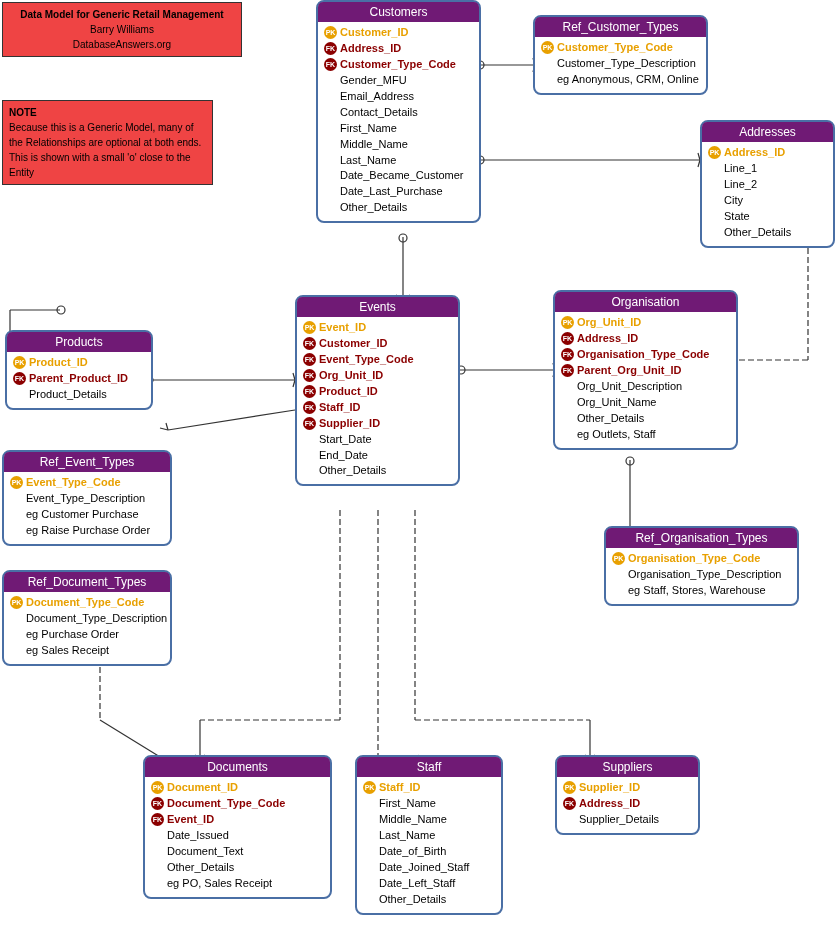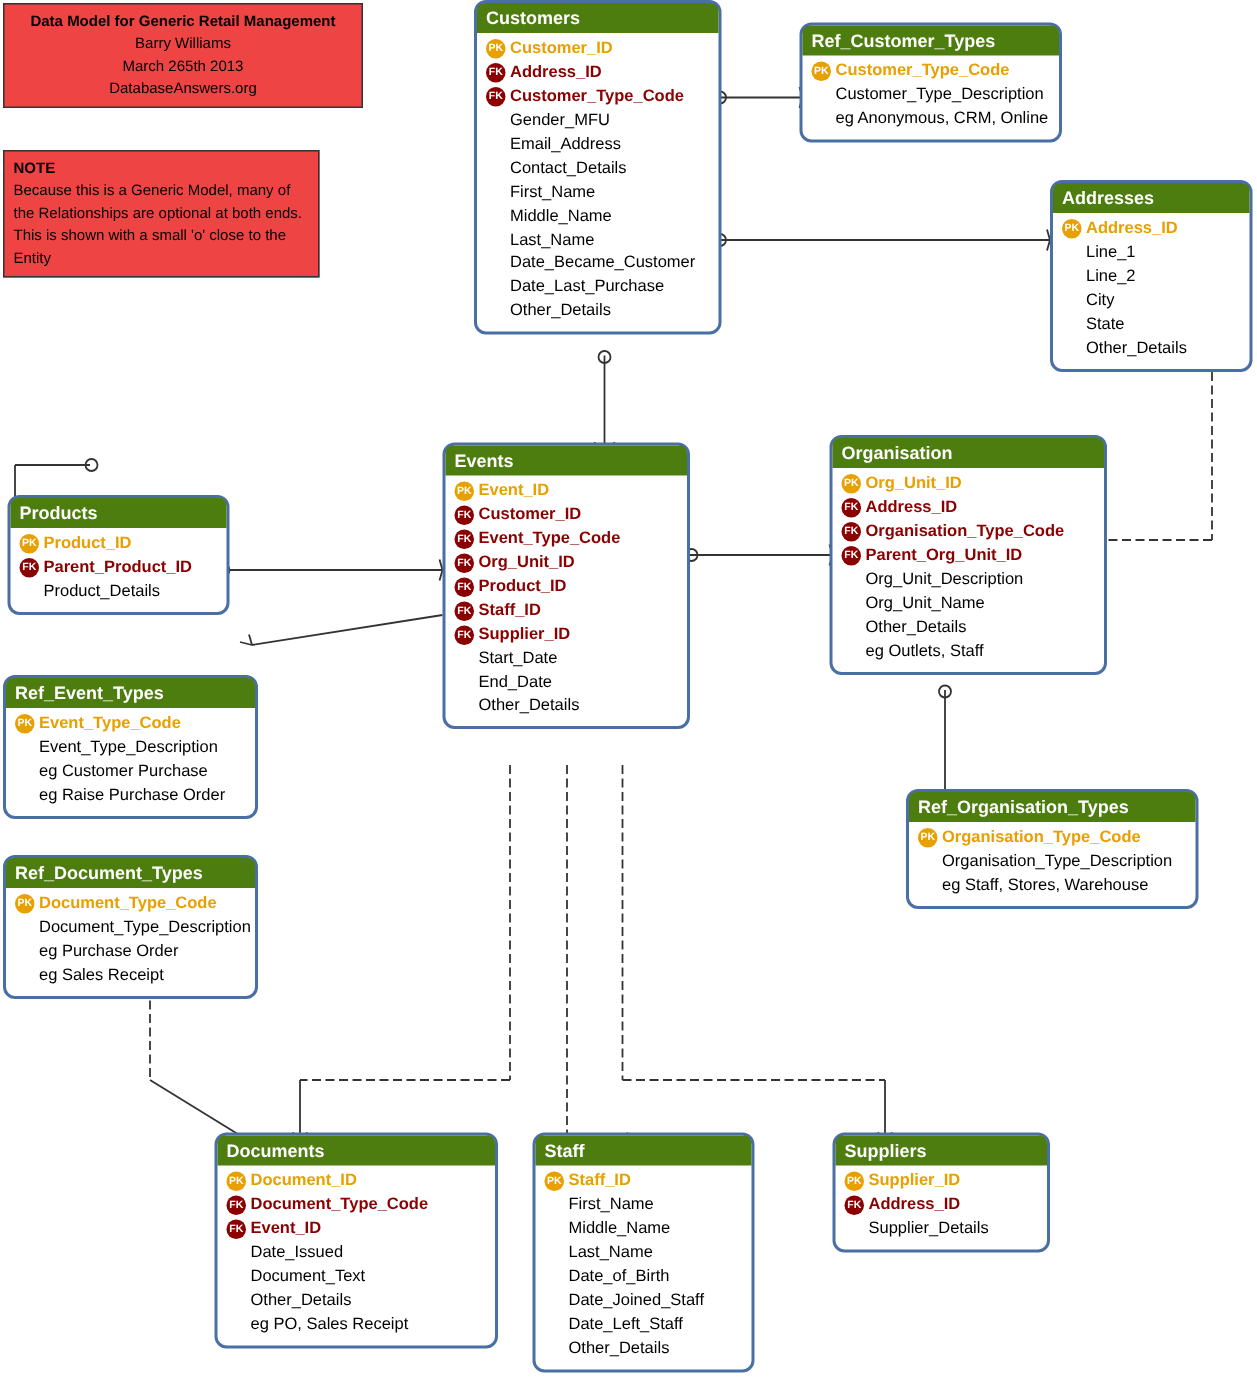--- a/index.html
+++ b/index.html
@@ -19,23 +19,24 @@
       background: #fff;
     }
     .entity-box {
       position: absolute;
       background: #fff;
       border: 2px solid #4a6fa5;
       border-radius: 8px;
       min-width: 120px;
     }
     .entity-title {
-      background: #4d7c0f;
+      background: #701a75;
       color: #fff;
-      font-weight: bold;
+      text-align: center;
+      font-weight: normal;
       font-size: 12px;
       padding: 3px 6px;
       border-radius: 5px 5px 0 0;
     }
     .entity-body {
       padding: 3px 6px 5px 6px;
     }
     .field-row {
       display: flex;
       align-items: center;
@@ -165,21 +166,20 @@
     <line x1="30" y1="370" x2="10" y2="370"></line>
     <line x1="10" y1="370" x2="10" y2="310"></line>
     <line x1="10" y1="310" x2="60" y2="310"></line>
     <circle cx="61" cy="310" r="4" fill="none" stroke="#333" stroke-width="1.2"></circle>
     <line x1="8" y1="370" x2="10" y2="370"></line>
   </svg>
 
   <div class="info-box" style="left:2px; top:2px; width:240px;">
     <div style="text-align:center; font-weight:bold;">Data Model for Generic Retail Management</div>
     <div style="text-align:center;">Barry Williams</div>
-    <div style="text-align:center;">March 265th 2013</div>
     <div style="text-align:center;">DatabaseAnswers.org</div>
   </div>
 
   <div class="info-box" style="left:2px; top:100px; width:211px;">
     <div style="font-weight:bold;">NOTE</div>
     <div style="white-space:pre-wrap; font-size:10px;">Because this is a Generic Model, many of
 the Relationships are optional at both ends.
 This is shown with a small 'o' close to the Entity</div>
   </div>
 

